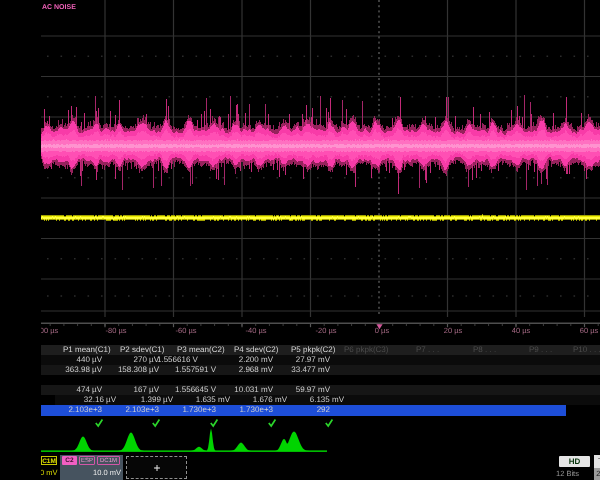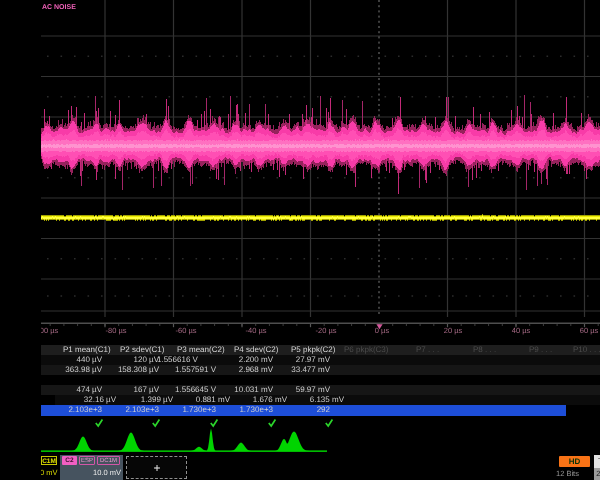--- a/index.html
+++ b/index.html
@@ -144,21 +144,21 @@
       <div style="position:absolute;left:250px;top:0;font-size:8px;color:#d9d9d9;white-space:nowrap">P5 pkpk(C2)</div>
       <div style="position:absolute;left:303px;top:0;font-size:8px;color:#4c4c4c;white-space:nowrap">P6 pkpk(C3)</div>
       <div style="position:absolute;left:375px;top:0;font-size:8px;color:#4c4c4c;white-space:nowrap">P7 . . .</div>
       <div style="position:absolute;left:432px;top:0;font-size:8px;color:#4c4c4c;white-space:nowrap">P8 . . .</div>
       <div style="position:absolute;left:488px;top:0;font-size:8px;color:#4c4c4c;white-space:nowrap">P9 . . .</div>
       <div style="position:absolute;left:532px;top:0;font-size:8px;color:#4c4c4c;white-space:nowrap">P10 . . .</div>
       <div style="position:absolute;left:594px;top:0;font-size:8px;color:#4c4c4c;white-space:nowrap">P1</div>
     </div>
     <div style="position:absolute;left:0;top:354.6px;width:600px;height:10.15px;background:#0b0b0b">
       <div style="position:absolute;left:2px;top:0;width:59px;text-align:right;font-size:8px;color:#cfcfcf;white-space:nowrap">440 µV</div>
-      <div style="position:absolute;left:59px;top:0;width:59px;text-align:right;font-size:8px;color:#cfcfcf;white-space:nowrap">120 µV</div>
+      <div style="position:absolute;left:59px;top:0;width:59px;text-align:right;font-size:8px;color:#cfcfcf;white-space:nowrap">270 µV</div>
       <div style="position:absolute;left:116px;top:0;width:59px;text-align:left;font-size:8px;color:#cfcfcf;white-space:nowrap">1.556616 V</div>
       <div style="position:absolute;left:173px;top:0;width:59px;text-align:right;font-size:8px;color:#cfcfcf;white-space:nowrap">2.200 mV</div>
       <div style="position:absolute;left:230px;top:0;width:59px;text-align:right;font-size:8px;color:#cfcfcf;white-space:nowrap">27.97 mV</div>
     </div>
     <div style="position:absolute;left:0;top:364.8px;width:600px;height:10.15px;background:#161616">
       <div style="position:absolute;left:2px;top:0;width:59px;text-align:right;font-size:8px;color:#cfcfcf;white-space:nowrap">363.98 µV</div>
       <div style="position:absolute;left:59px;top:0;width:59px;text-align:right;font-size:8px;color:#cfcfcf;white-space:nowrap">158.308 µV</div>
       <div style="position:absolute;left:116px;top:0;width:59px;text-align:right;font-size:8px;color:#cfcfcf;white-space:nowrap">1.557591 V</div>
       <div style="position:absolute;left:173px;top:0;width:59px;text-align:right;font-size:8px;color:#cfcfcf;white-space:nowrap">2.968 mV</div>
       <div style="position:absolute;left:230px;top:0;width:59px;text-align:right;font-size:8px;color:#cfcfcf;white-space:nowrap">33.477 mV</div>
@@ -166,38 +166,38 @@
     <div style="position:absolute;left:0;top:385.1px;width:600px;height:10.15px;background:#161616">
       <div style="position:absolute;left:2px;top:0;width:59px;text-align:right;font-size:8px;color:#cfcfcf;white-space:nowrap">474 µV</div>
       <div style="position:absolute;left:59px;top:0;width:59px;text-align:right;font-size:8px;color:#cfcfcf;white-space:nowrap">167 µV</div>
       <div style="position:absolute;left:116px;top:0;width:59px;text-align:right;font-size:8px;color:#cfcfcf;white-space:nowrap">1.556645 V</div>
       <div style="position:absolute;left:173px;top:0;width:59px;text-align:right;font-size:8px;color:#cfcfcf;white-space:nowrap">10.031 mV</div>
       <div style="position:absolute;left:230px;top:0;width:59px;text-align:right;font-size:8px;color:#cfcfcf;white-space:nowrap">59.97 mV</div>
     </div>
     <div style="position:absolute;left:14px;top:395.2px;width:600px;height:10.15px;background:#0b0b0b">
       <div style="position:absolute;left:2px;top:0;width:59px;text-align:right;font-size:8px;color:#cfcfcf;white-space:nowrap">32.16 µV</div>
       <div style="position:absolute;left:59px;top:0;width:59px;text-align:right;font-size:8px;color:#cfcfcf;white-space:nowrap">1.399 µV</div>
-      <div style="position:absolute;left:116px;top:0;width:59px;text-align:right;font-size:8px;color:#cfcfcf;white-space:nowrap">0.881 mV</div>
+      <div style="position:absolute;left:116px;top:0;width:59px;text-align:right;font-size:8px;color:#cfcfcf;white-space:nowrap">1.635 mV</div>
       <div style="position:absolute;left:173px;top:0;width:59px;text-align:right;font-size:8px;color:#cfcfcf;white-space:nowrap">1.676 mV</div>
       <div style="position:absolute;left:230px;top:0;width:59px;text-align:right;font-size:8px;color:#cfcfcf;white-space:nowrap">6.135 mV</div>
     </div>
     <div style="position:absolute;left:0;top:405.4px;width:525px;height:10.15px;background:#1d4ed8">
       <div style="position:absolute;left:2px;top:0;width:59px;text-align:right;font-size:8px;color:#cfcfcf;white-space:nowrap">2.103e+3</div>
       <div style="position:absolute;left:59px;top:0;width:59px;text-align:right;font-size:8px;color:#cfcfcf;white-space:nowrap">2.103e+3</div>
       <div style="position:absolute;left:116px;top:0;width:59px;text-align:right;font-size:8px;color:#cfcfcf;white-space:nowrap">1.730e+3</div>
       <div style="position:absolute;left:173px;top:0;width:59px;text-align:right;font-size:8px;color:#cfcfcf;white-space:nowrap">1.730e+3</div>
       <div style="position:absolute;left:230px;top:0;width:59px;text-align:right;font-size:8px;color:#cfcfcf;white-space:nowrap">292</div>
     </div>
 
 <div style="position:absolute;left:0;top:456px;width:16px;height:9px;border:1px solid #c6c600;color:#e3e300;font-size:6.5px;font-weight:bold;text-align:center;line-height:9px">C1M</div>
 <div style="position:absolute;left:-1px;top:468px;color:#d9d900;font-size:7.5px">0 mV</div>
 <div style="position:absolute;left:19px;top:455px;width:63px;height:25px;background:#46535f"></div>
 <div style="position:absolute;left:21px;top:456px;width:15px;height:9px;background:#f25fc3;color:#3c1430;font-size:6.5px;font-weight:bold;text-align:center;line-height:9.5px;border-radius:1px">C2</div>
 <div style="position:absolute;left:38px;top:456px;width:16px;height:9px;border:1px solid #d356a8;color:#f09ad0;font-size:6px;text-align:center;line-height:9px;border-radius:1px">ESP</div>
 <div style="position:absolute;left:56px;top:456px;width:23px;height:9px;border:1px solid #d356a8;color:#f09ad0;font-size:6px;text-align:center;line-height:9px;border-radius:1px">DC1M</div>
 <div style="position:absolute;left:30px;top:468px;width:50px;text-align:right;color:#ececec;font-size:7.5px">10.0 mV</div>
 <div style="position:absolute;left:85px;top:456px;width:61px;height:23px;border:1px dashed #909090;background:#060606"></div>
 <div style="position:absolute;left:85px;top:462px;width:62px;text-align:center;color:#e8e8e8;font-size:12px;line-height:12px">+</div>
-<div style="position:absolute;left:518px;top:456px;width:31px;height:11px;background:#f97316;color:#06330a;font-size:8px;font-weight:bold;text-align:center;line-height:11px;border-radius:1px">HD</div>
+<div style="position:absolute;left:518px;top:456px;width:31px;height:11px;background:#e5e5e5;color:#06330a;font-size:8px;font-weight:bold;text-align:center;line-height:11px;border-radius:1px">HD</div>
 <div style="position:absolute;left:515px;top:469px;width:36px;text-align:left;color:#9a9a9a;font-size:7.5px">12 Bits</div>
 <div style="position:absolute;left:553px;top:455px;width:47px;height:13px;background:#e2e2e2;color:#1c1c1c;font-size:8px;line-height:13px;padding-left:4px">Tbase</div>
 <div style="position:absolute;left:553px;top:468px;width:44px;height:12px;background:#9b9b9b;color:#141414;font-size:7.5px;line-height:12px;text-align:right;padding-right:17px">20.0 µs</div>
 
 </div>
 </body></html>

